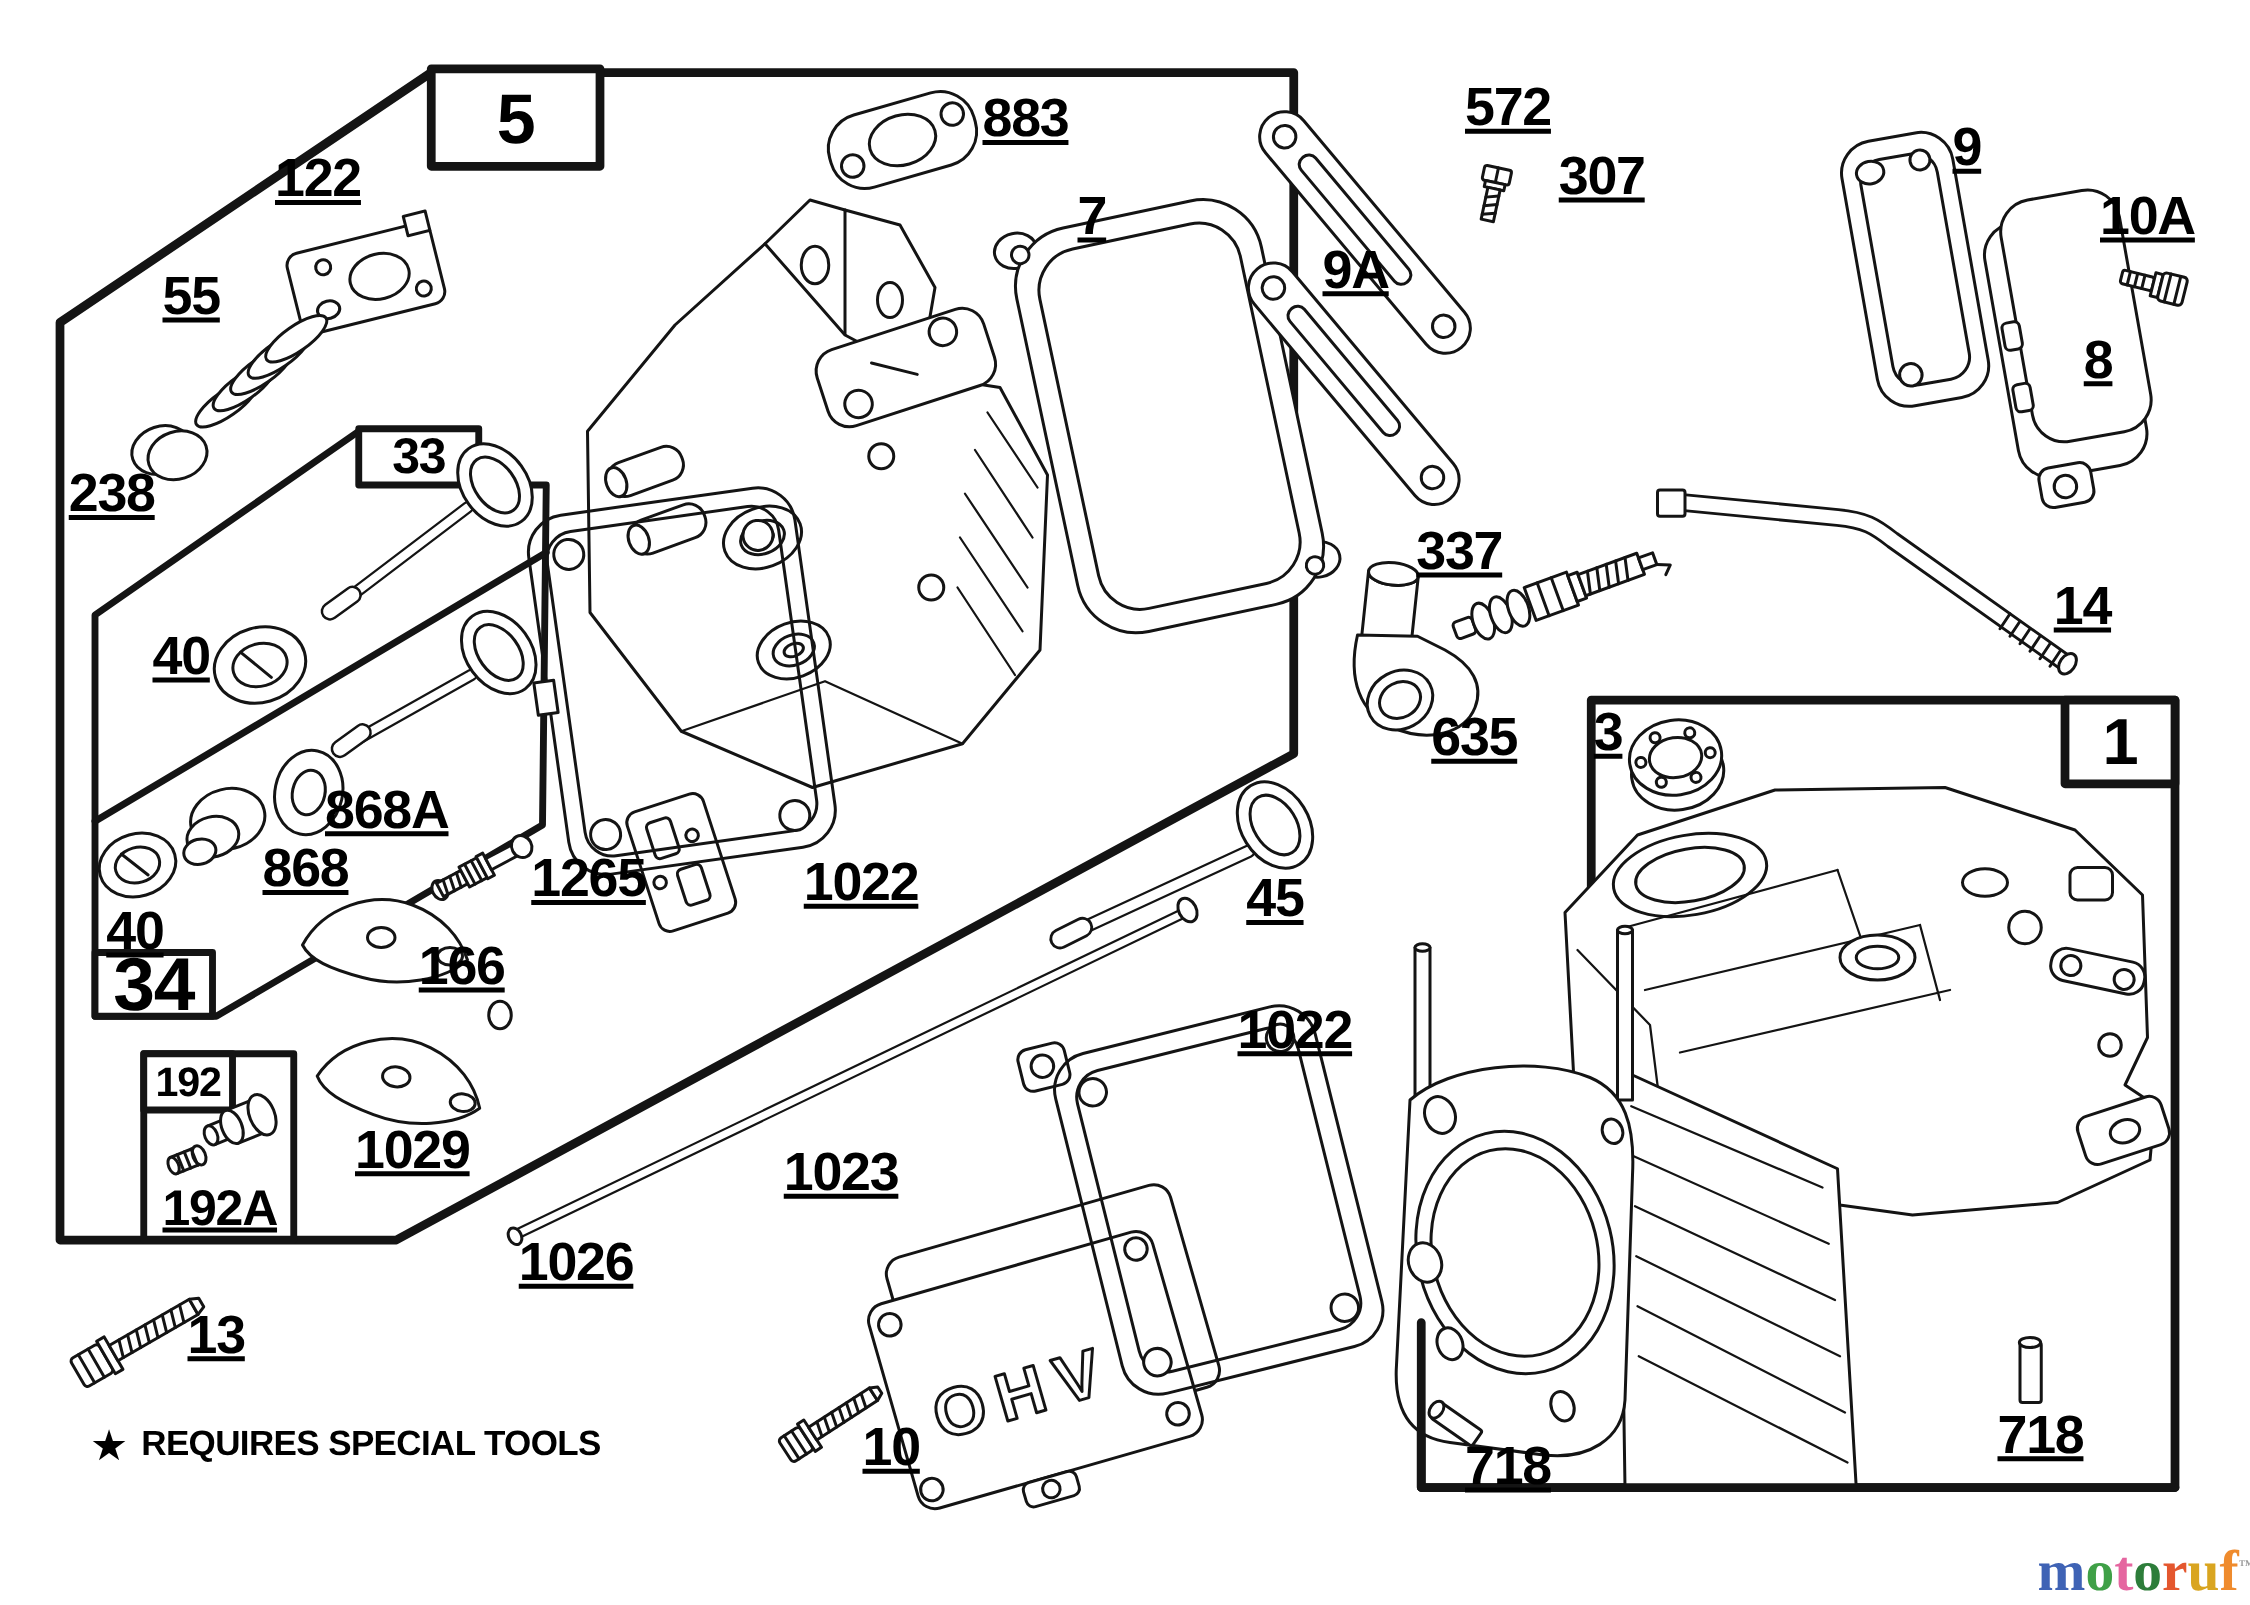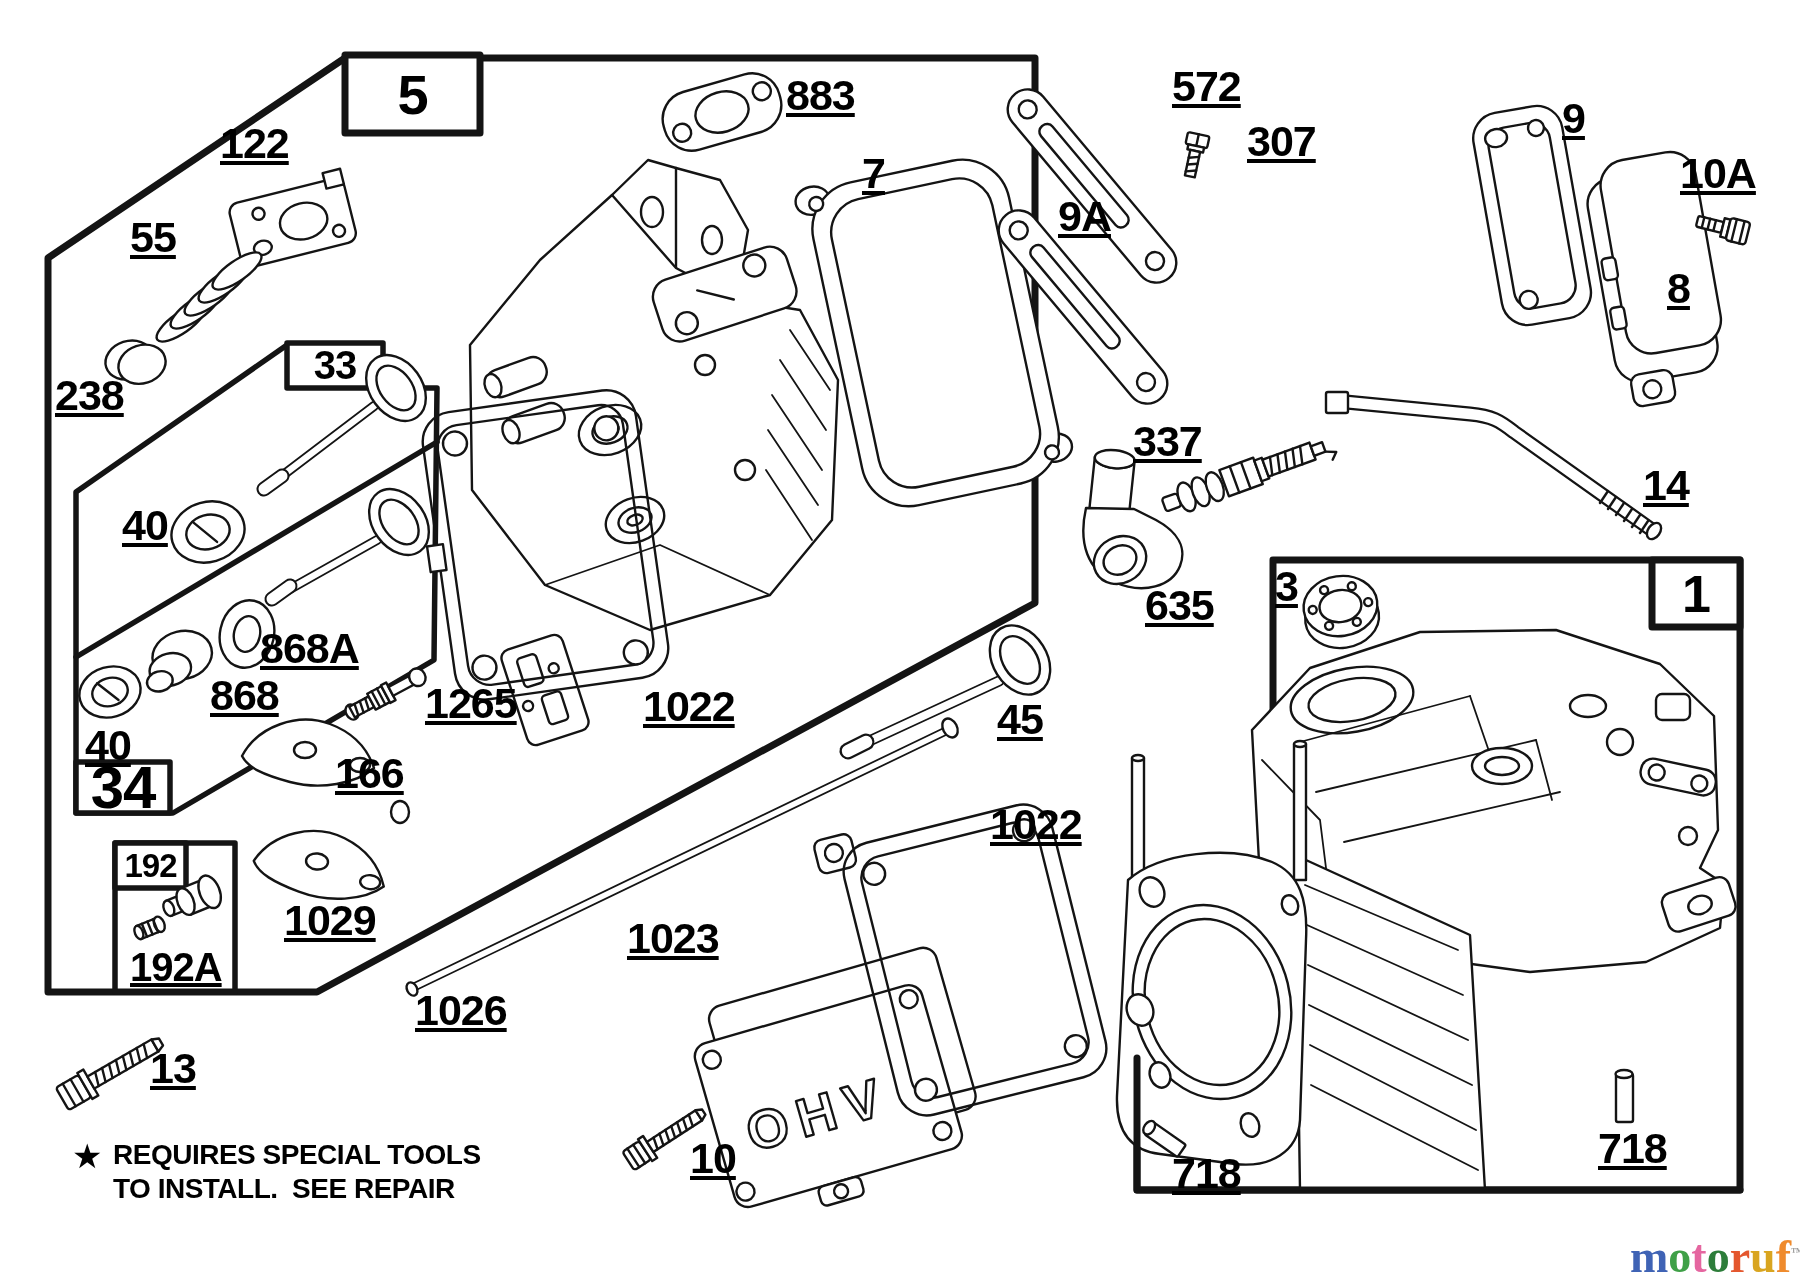--- a/index.html
+++ b/index.html
@@ -507,34 +507,33 @@
 <div class="lbl" style="left:990px;top:803px">1022</div>
 <div class="lbl" style="left:690px;top:1137px">10</div>
 <div class="lbl" style="left:1172px;top:65px">572</div>
 <div class="lbl" style="left:1247px;top:120px">307</div>
 <div class="lbl" style="left:1058px;top:195px">9A</div>
 <div class="lbl" style="left:1562px;top:97px">9</div>
 <div class="lbl" style="left:1680px;top:152px">10A</div>
 <div class="lbl" style="left:1667px;top:267px">8</div>
 <div class="lbl" style="left:1643px;top:464px">14</div>
 <div class="lbl" style="left:1133px;top:420px">337</div>
-<div class="lbl" style="left:1145px;top:584px">635</div>
+<div class="lbl" style="left:1145px;top:569px">635</div>
 <div class="lbl" style="left:1275px;top:565px">3</div>
 <div class="lbl" style="left:1172px;top:1152px">718</div>
 <div class="lbl" style="left:1598px;top:1127px">718</div>
 
 <div class="boxlbl" style="left:345px;top:55px;width:135px;height:78px;font-size:56px">5</div>
 <div class="boxlbl" style="left:287px;top:343px;width:96px;height:45px;font-size:40px">33</div>
 <div class="boxlbl" style="left:76px;top:762px;width:94px;height:51px;font-size:60px">34</div>
 <div class="boxlbl" style="left:115px;top:843px;width:71px;height:45px;font-size:33px">192</div>
 <div class="boxlbl" style="left:1652px;top:560px;width:88px;height:67px;font-size:52px">1</div>
 
 <div class="star">★</div>
 <div class="note">
   <div>REQUIRES SPECIAL TOOLS</div>
-  <div>TO INSTALL.&nbsp; SEE REPAIR</div>
 </div>
 
 <div class="brand">
   <span><span style="color: rgb(63, 99, 181);">m</span><span style="color: rgb(63, 160, 71);">o</span><span style="color: rgb(229, 102, 160);">t</span><span style="color: rgb(45, 125, 58);">o</span><span style="color: rgb(228, 87, 46);">r</span><span style="color: rgb(217, 165, 32);">u</span><span style="color: rgb(239, 139, 45);">f</span></span><span class="tm">™</span>
 </div>
 
 </div>
 
 </body></html>

